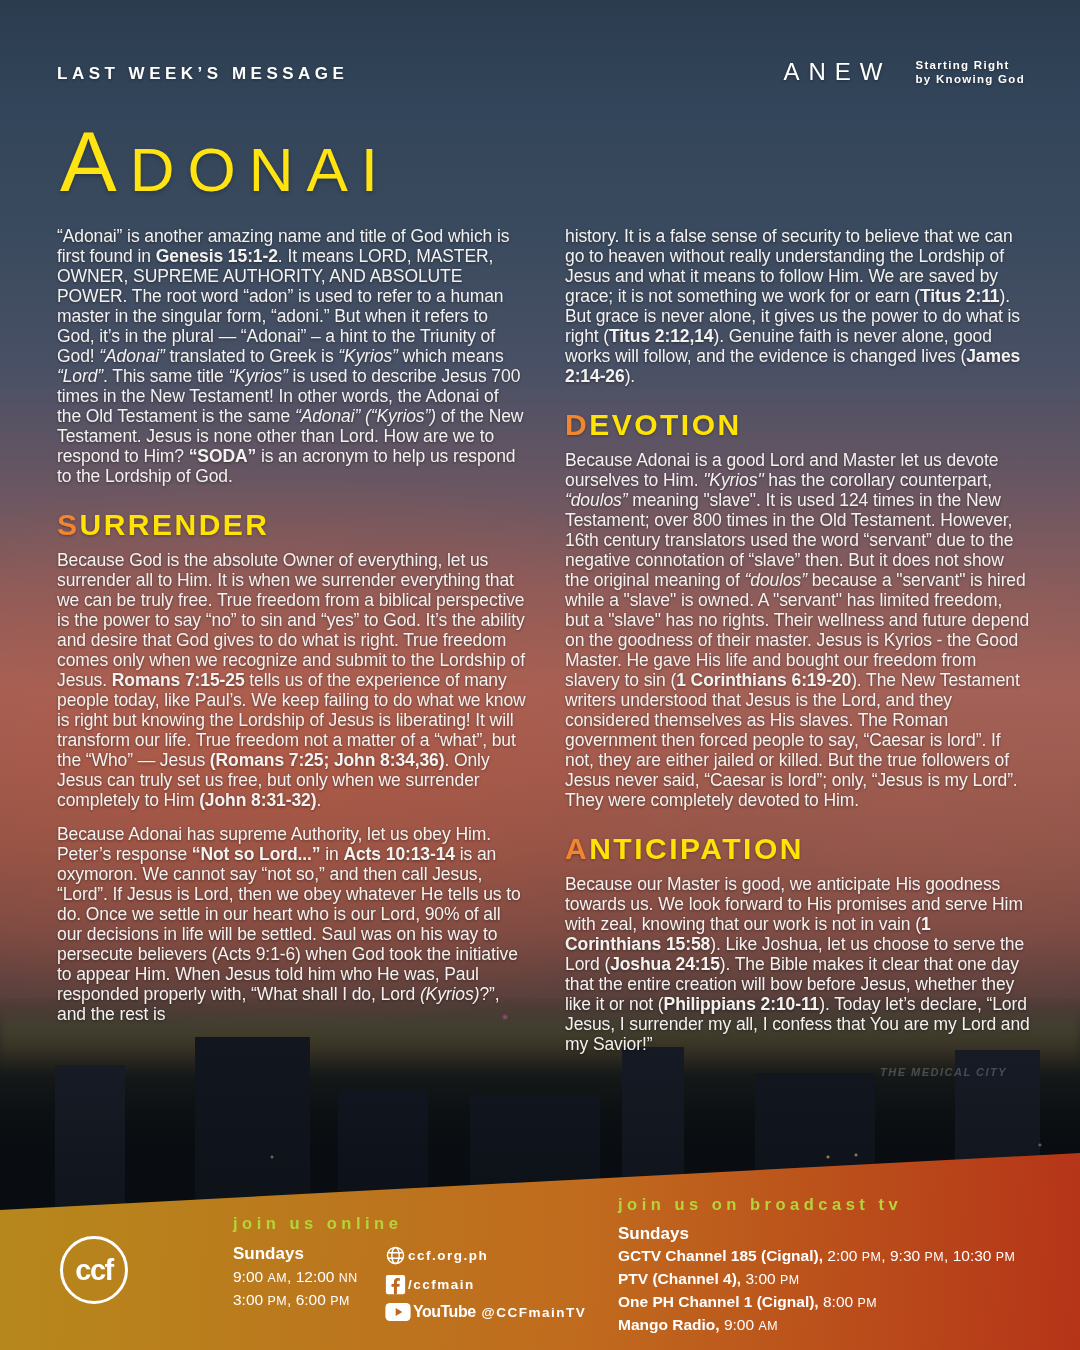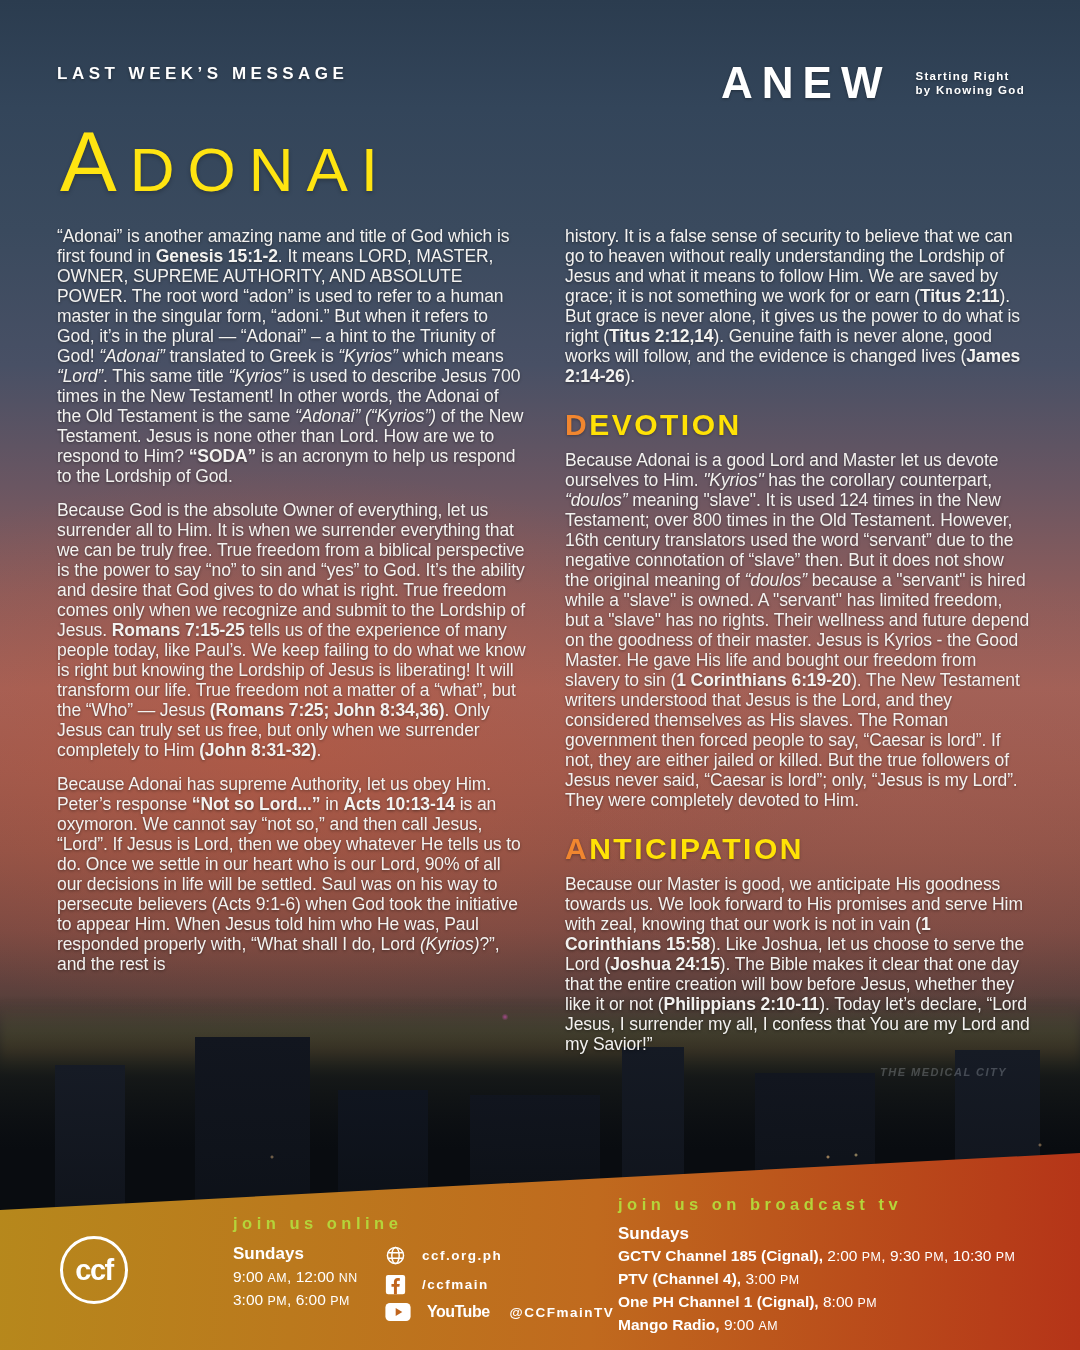--- a/index.html
+++ b/index.html
@@ -66,21 +66,21 @@
   .kicker{
     position:absolute;left:57px;top:64px;
     color:#ffffff;font-size:17px;font-weight:700;letter-spacing:4.5px;
     text-shadow:0 1px 3px rgba(0,0,0,.35);
   }
   .brand{
     position:absolute;right:55px;top:58px;
     display:flex;align-items:center;gap:24px;color:#fff;
     text-shadow:0 1px 3px rgba(0,0,0,.35);
   }
-  .brand-name{font-size:44px;font-weight:700;letter-spacing:9px;}
+  .brand-name{font-size:24px;font-weight:400;letter-spacing:9px;}
   .brand-tagline{display:flex;flex-direction:column;font-size:11.5px;font-weight:700;letter-spacing:1.3px;line-height:14px;}
   
   .title{
     position:absolute;left:52px;top:104px;margin:8px;
     color:#ffe411;font-size:62px;line-height:100px;font-weight:400;
     letter-spacing:13px;text-transform:uppercase;
     text-shadow:0 2px 4px rgba(0,0,0,.25);
   }
   .title::first-letter{font-size:85px;}
   
@@ -116,21 +116,21 @@
     color:#b5d43a;font-size:16.5px;font-weight:700;letter-spacing:4.5px;
   }
   .day{font-size:17px;font-weight:700;margin:11px 0 2px;}
   .times,.bline{font-size:15.5px;line-height:21px;}
   .sc{font-size:.8em;letter-spacing:.5px;}
   .bline .b{font-weight:700;margin-top:32px;}
   .join-online{position:absolute;left:233px;top:74px;}
   .join-row{display:flex;}
   .sched{width:152px;}
   .links{list-style:none;margin:12px 0 0;padding:0;display:flex;flex-direction:column;gap:8px;}
-  .link{display:flex;align-items:center;gap:16px;font-size:13.5px;font-weight:700;letter-spacing:1.5px;}
+  .link{display:flex;align-items:center;gap:2px;font-size:13.5px;font-weight:700;letter-spacing:1.5px;}
   .link .icon{display:flex;align-items:center;}
   .yt-wordmark{font-size:16px;font-weight:700;letter-spacing:-0.5px;margin-right:4px;}
   .join-broadcast{position:absolute;left:618px;top:55px;}
   .join-broadcast .day{margin:10px 0 1px;}
 </style>
 </head>
 <body>
 
 <div class="poster">
 
@@ -147,20 +147,21 @@
     <span class="brand-tagline">
       <span>Starting Right</span>
       <span>by Knowing God</span>
     </span>
   </div>
 
   <h1 class="title">Adonai</h1>
 
   <section class="col col-left">
     <p class="body"><span>“Adonai” is another amazing name and title of God which is first found in </span><span class="b">Genesis 15:1-2</span><span>. It means LORD, MASTER, OWNER, SUPREME AUTHORITY, AND ABSOLUTE POWER. The root word “adon” is used to refer to a human master in the singular form, “adoni.” But when it refers to God, it’s in the plural — “Adonai” – a hint to the Triunity of God! </span><span class="i">“Adonai”</span><span> translated to Greek is </span><span class="i">“Kyrios”</span><span> which means </span><span class="i">“Lord”</span><span>. This same title </span><span class="i">“Kyrios”</span><span> is used to describe Jesus 700 times in the New Testament! In other words, the Adonai of the Old Testament is the same </span><span class="i">“Adonai” (“Kyrios”)</span><span> of the New Testament. Jesus is none other than Lord. How are we to respond to Him? </span><span class="b">“SODA”</span><span> is an acronym to help us respond to the Lordship of God.</span></p>
+    <h2 class="sec">Surrender</h2>
     <p class="body"><span>Because God is the absolute Owner of everything, let us surrender all to Him. It is when we surrender everything that we can be truly free. True freedom from a biblical perspective is the power to say “no” to sin and “yes” to God. It’s the ability and desire that God gives to do what is right. True freedom comes only when we recognize and submit to the Lordship of Jesus. </span><span class="b">Romans 7:15-25</span><span> tells us of the experience of many people today, like Paul’s. We keep failing to do what we know is right but knowing the Lordship of Jesus is liberating! It will transform our life. True freedom not a matter of a “what”, but the “Who” — Jesus </span><span class="b">(Romans 7:25; John 8:34,36)</span><span>. Only Jesus can truly set us free, but only when we surrender completely to Him </span><span class="b">(John 8:31-32)</span><span>.</span></p>
     <p class="body"><span>Because Adonai has supreme Authority, let us obey Him. Peter’s response </span><span class="b">“Not so Lord...”</span><span> in </span><span class="b">Acts 10:13-14</span><span> is an oxymoron. We cannot say “not so,” and then call Jesus, “Lord”. If Jesus is Lord, then we obey whatever He tells us to do. Once we settle in our heart who is our Lord, 90% of all our decisions in life will be settled. Saul was on his way to persecute believers (Acts 9:1-6) when God took the initiative to appear Him. When Jesus told him who He was, Paul responded properly with, “What shall I do, Lord </span><span class="i">(Kyrios)</span><span>?”, and the rest is</span></p>
   </section>
 
   <section class="col col-right">
     <p class="body"><span>history. It is a false sense of security to believe that we can go to heaven without really understanding the Lordship of Jesus and what it means to follow Him. We are saved by grace; it is not something we work for or earn (</span><span class="b">Titus 2:11</span><span>). But grace is never alone, it gives us the power to do what is right (</span><span class="b">Titus 2:12,14</span><span>). Genuine faith is never alone, good works will follow, and the evidence is changed lives (</span><span class="b">James 2:14-26</span><span>).</span></p>
     <h2 class="sec">Devotion</h2>
     <p class="body"><span>Because Adonai is a good Lord and Master let us devote ourselves to Him. </span><span class="i">"Kyrios"</span><span> has the corollary counterpart, </span><span class="i">“doulos”</span><span> meaning "slave". It is used 124 times in the New Testament; over 800 times in the Old Testament. However, 16th century translators used the word “servant” due to the negative connotation of “slave” then. But it does not show the original meaning of </span><span class="i">“doulos”</span><span> because a "servant" is hired while a "slave" is owned. A "servant" has limited freedom, but a "slave" has no rights. Their wellness and future depend on the goodness of their master. Jesus is Kyrios - the Good Master. He gave His life and bought our freedom from slavery to sin (</span><span class="b">1 Corinthians 6:19-20</span><span>). The New Testament writers understood that Jesus is the Lord, and they considered themselves as His slaves. The Roman government then forced people to say, “Caesar is lord”. If not, they are either jailed or killed. But the true followers of Jesus never said, “Caesar is lord”; only, “Jesus is my Lord”. They were completely devoted to Him.</span></p>
     <h2 class="sec">Anticipation</h2>
     <p class="body"><span>Because our Master is good, we anticipate His goodness towards us. We look forward to His promises and serve Him with zeal, knowing that our work is not in vain (</span><span class="b">1 Corinthians 15:58</span><span>). Like Joshua, let us choose to serve the Lord (</span><span class="b">Joshua 24:15</span><span>). The Bible makes it clear that one day that the entire creation will bow before Jesus, whether they like it or not (</span><span class="b">Philippians 2:10-11</span><span>). Today let’s declare, “Lord Jesus, I surrender my all, I confess that You are my Lord and my Savior!”</span></p>

